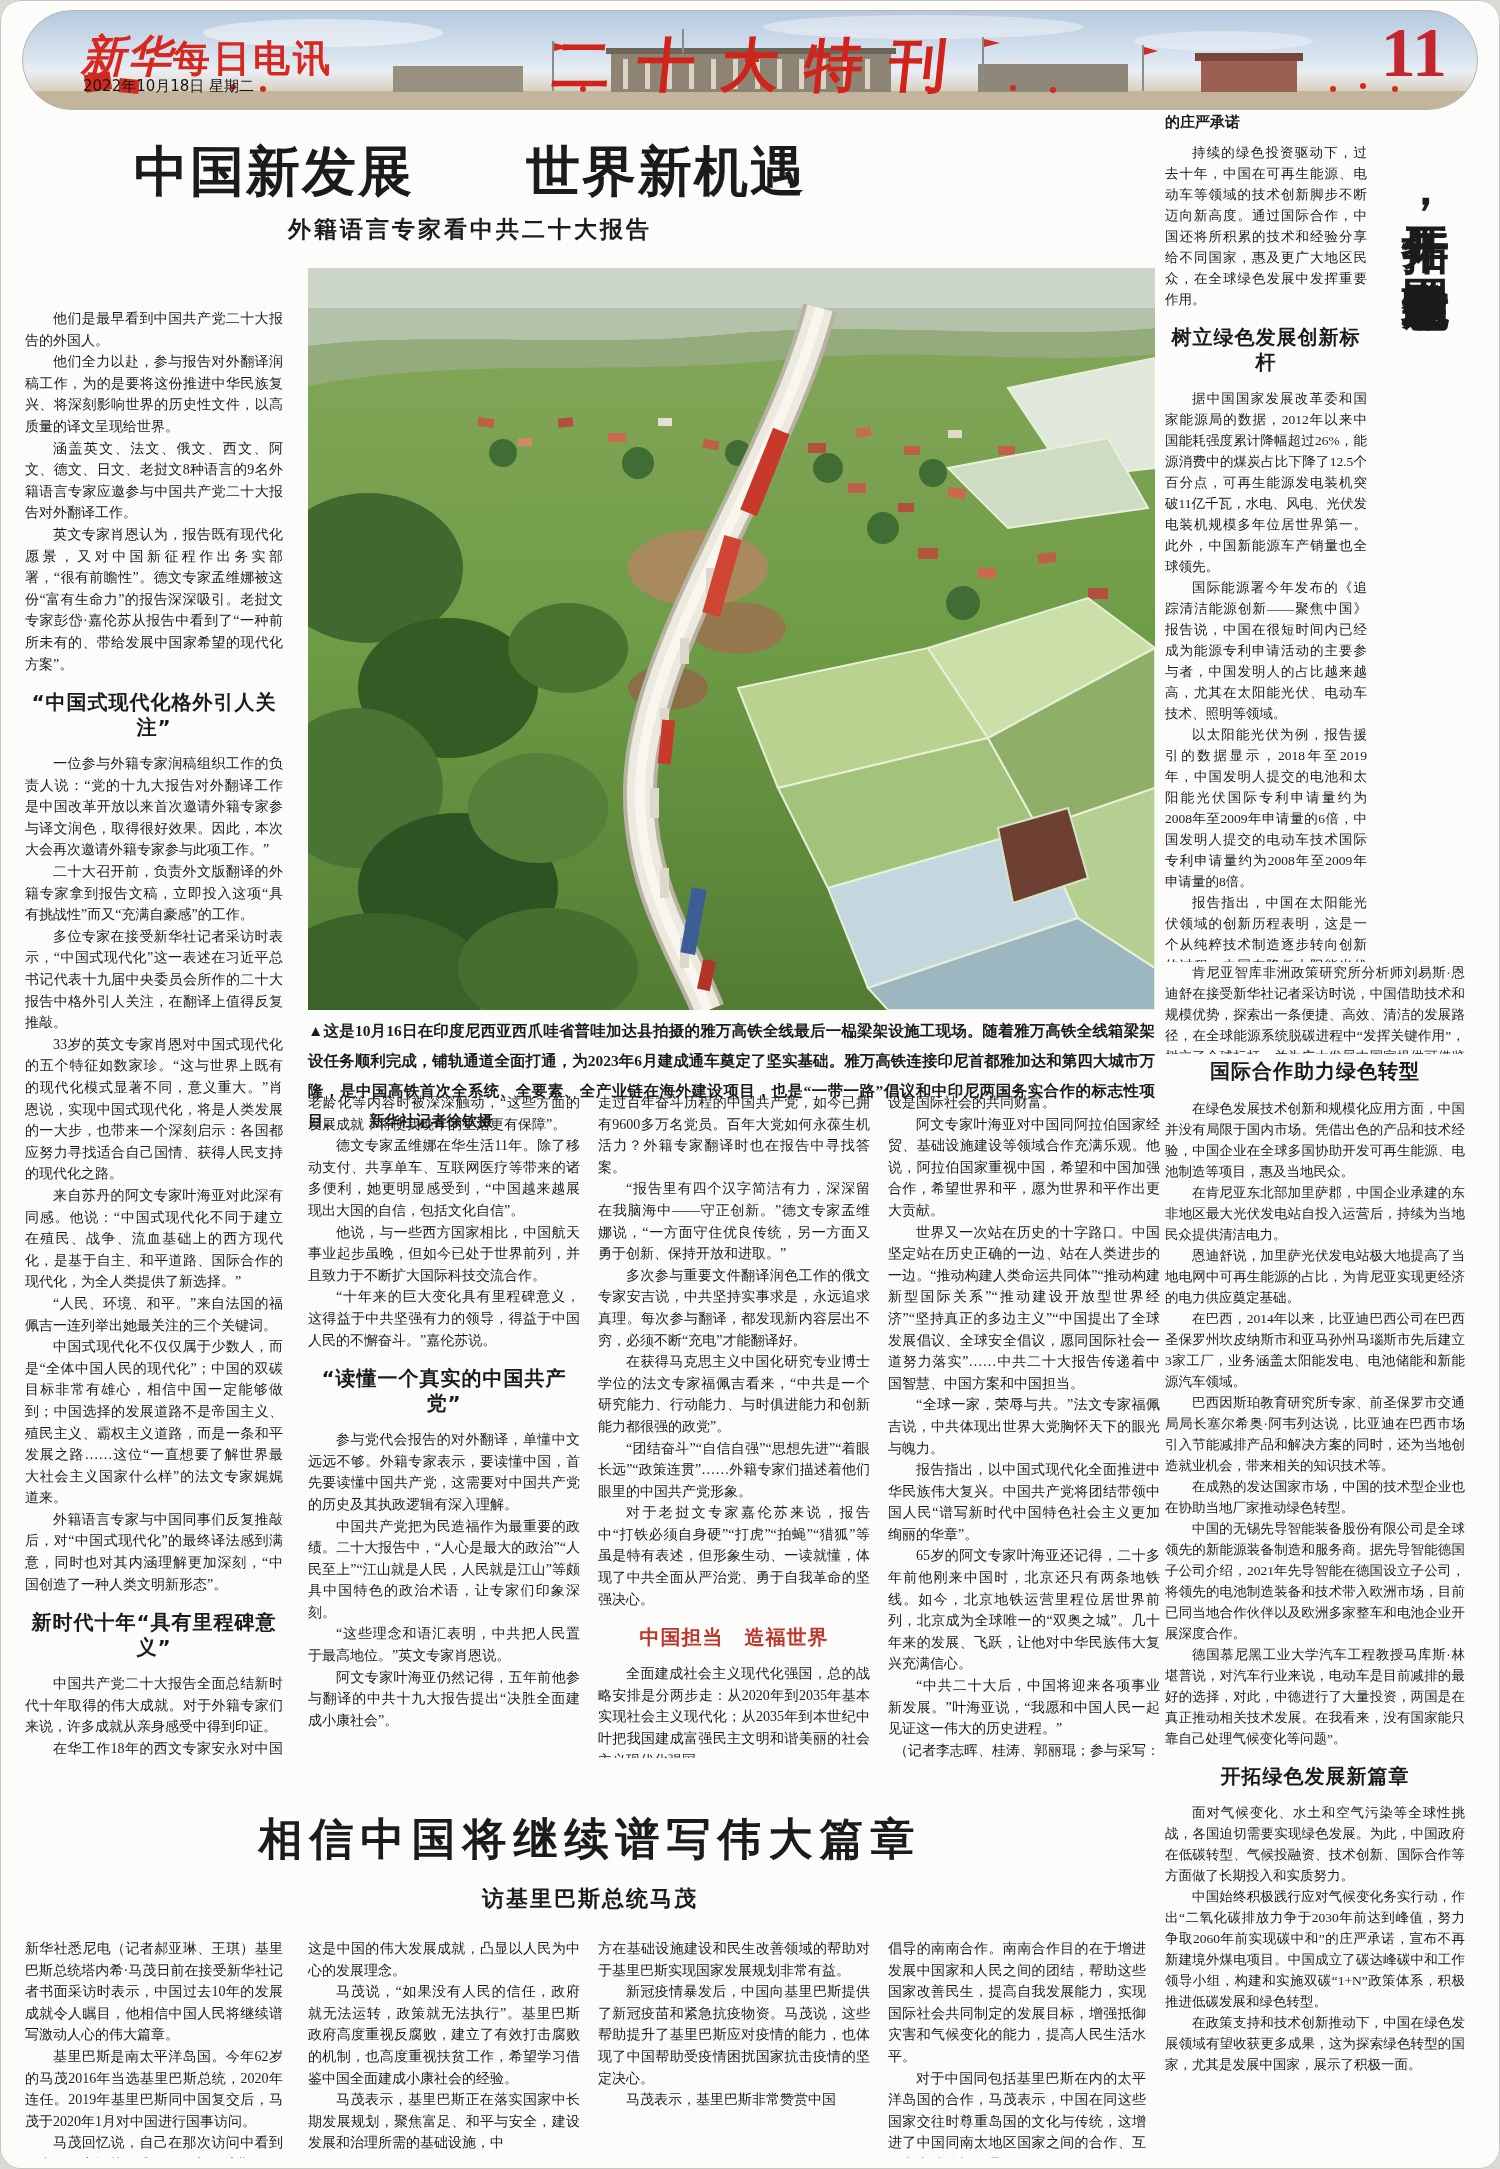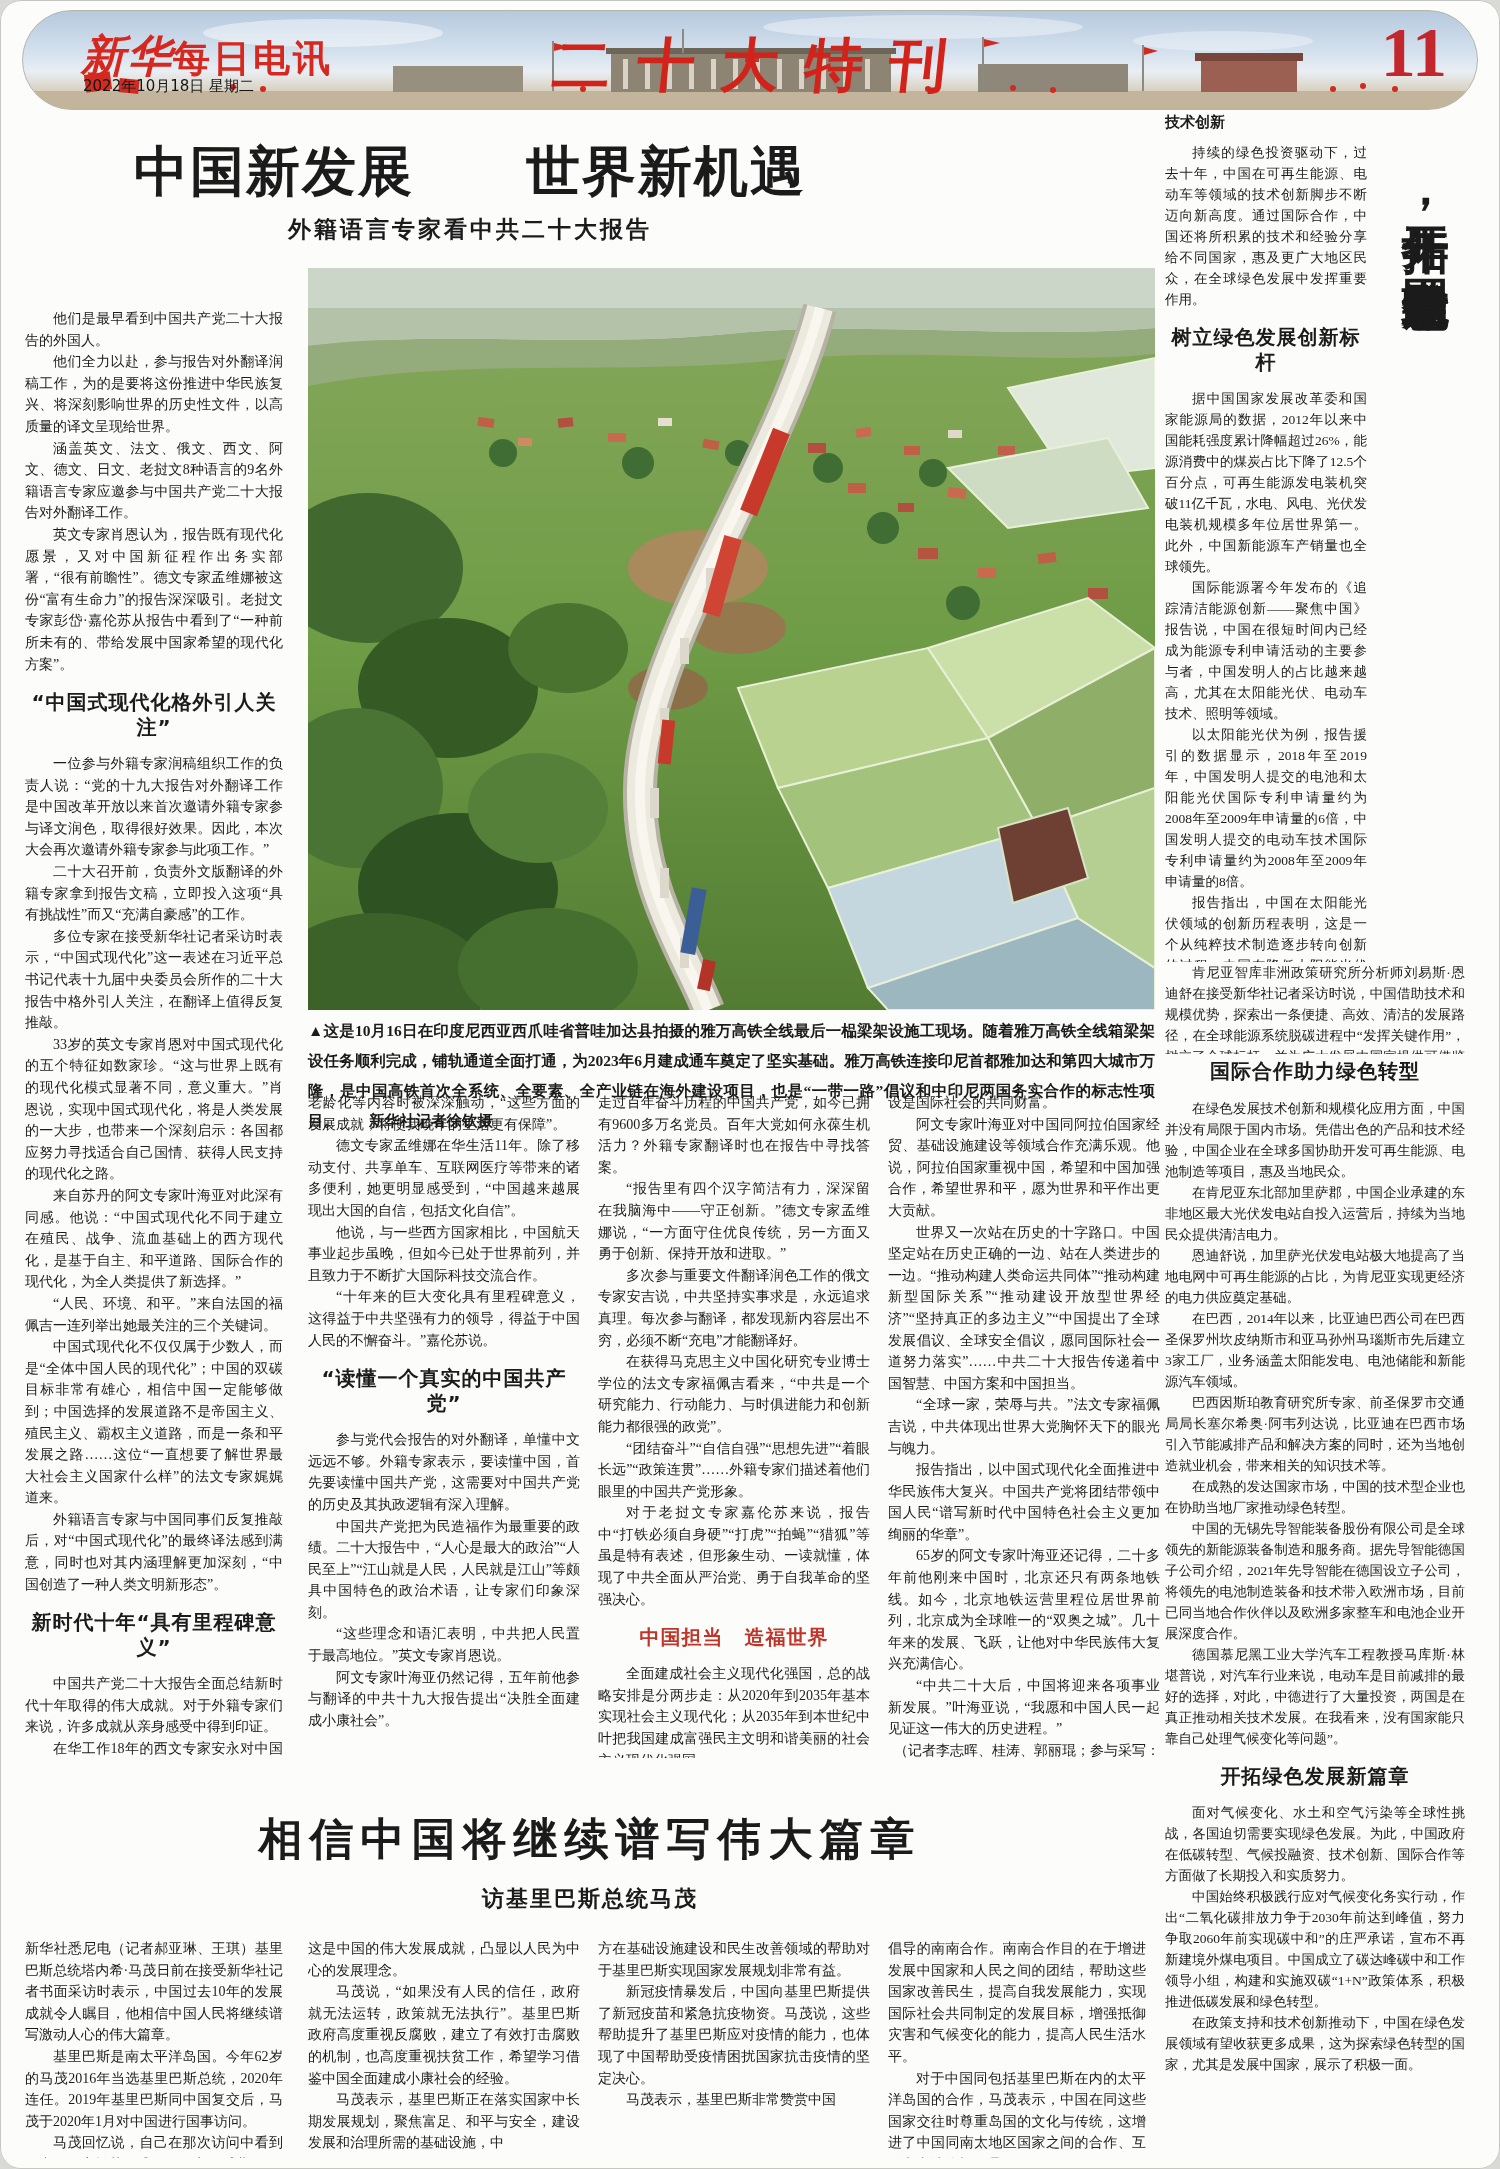--- a/index.html
+++ b/index.html
@@ -249,21 +249,21 @@
       <p class="pg pg-p">阿文专家叶海亚对中国同阿拉伯国家经贸、基础设施建设等领域合作充满乐观。他说，阿拉伯国家重视中国，希望和中国加强合作，希望世界和平，愿为世界和平作出更大贡献。</p>
       <p class="pg pg-p">世界又一次站在历史的十字路口。中国坚定站在历史正确的一边、站在人类进步的一边。“推动构建人类命运共同体”“推动构建新型国际关系”“推动建设开放型世界经济”“坚持真正的多边主义”“中国提出了全球发展倡议、全球安全倡议，愿同国际社会一道努力落实”……中共二十大报告传递着中国智慧、中国方案和中国担当。</p>
       <p class="pg pg-p">“全球一家，荣辱与共。”法文专家福佩吉说，中共体现出世界大党胸怀天下的眼光与魄力。</p>
       <p class="pg pg-p">报告指出，以中国式现代化全面推进中华民族伟大复兴。中国共产党将团结带领中国人民“谱写新时代中国特色社会主义更加绚丽的华章”。</p>
       <p class="pg pg-p">65岁的阿文专家叶海亚还记得，二十多年前他刚来中国时，北京还只有两条地铁线。如今，北京地铁运营里程位居世界前列，北京成为全球唯一的“双奥之城”。几十年来的发展、飞跃，让他对中华民族伟大复兴充满信心。</p>
       <p class="pg pg-p">“中共二十大后，中国将迎来各项事业新发展。”叶海亚说，“我愿和中国人民一起见证这一伟大的历史进程。”</p>
       <p class="pg pg-credit">（记者李志晖、桂涛、郭丽琨；参与采写：章博宁、方栋、杨慧）</p>
     </div>
 
   <div class="abs greencol" style="left:1165px;top:112px;width:202px;height:850px;">
-    <p class="byline">技术创新</p>
+    <p class="byline">的庄严承诺</p>
     <div>
         <p class="pg pg-p">持续的绿色投资驱动下，过去十年，中国在可再生能源、电动车等领域的技术创新脚步不断迈向新高度。通过国际合作，中国还将所积累的技术和经验分享给不同国家，惠及更广大地区民众，在全球绿色发展中发挥重要作用。</p>
         <p class="pg pg-sh">树立绿色发展创新标杆</p>
         <p class="pg pg-p">据中国国家发展改革委和国家能源局的数据，2012年以来中国能耗强度累计降幅超过26%，能源消费中的煤炭占比下降了12.5个百分点，可再生能源发电装机突破11亿千瓦，水电、风电、光伏发电装机规模多年位居世界第一。此外，中国新能源车产销量也全球领先。</p>
         <p class="pg pg-p">国际能源署今年发布的《追踪清洁能源创新——聚焦中国》报告说，中国在很短时间内已经成为能源专利申请活动的主要参与者，中国发明人的占比越来越高，尤其在太阳能光伏、电动车技术、照明等领域。</p>
         <p class="pg pg-p">以太阳能光伏为例，报告援引的数据显示，2018年至2019年，中国发明人提交的电池和太阳能光伏国际专利申请量约为2008年至2009年申请量的6倍，中国发明人提交的电动车技术国际专利申请量约为2008年至2009年申请量的8倍。</p>
         <p class="pg pg-p">报告指出，中国在太阳能光伏领域的创新历程表明，这是一个从纯粹技术制造逐步转向创新的过程。中国在降低太阳能光伏成本以及在提高太阳能光伏性能方面的影响，改变了全球关于能源创新的思考，为电池和电动车领域的发展奠定了基础。</p>
       </div>
   </div>
   <div class="abs vertical-head">十年开拓，中国助力全球绿色发展</div>

